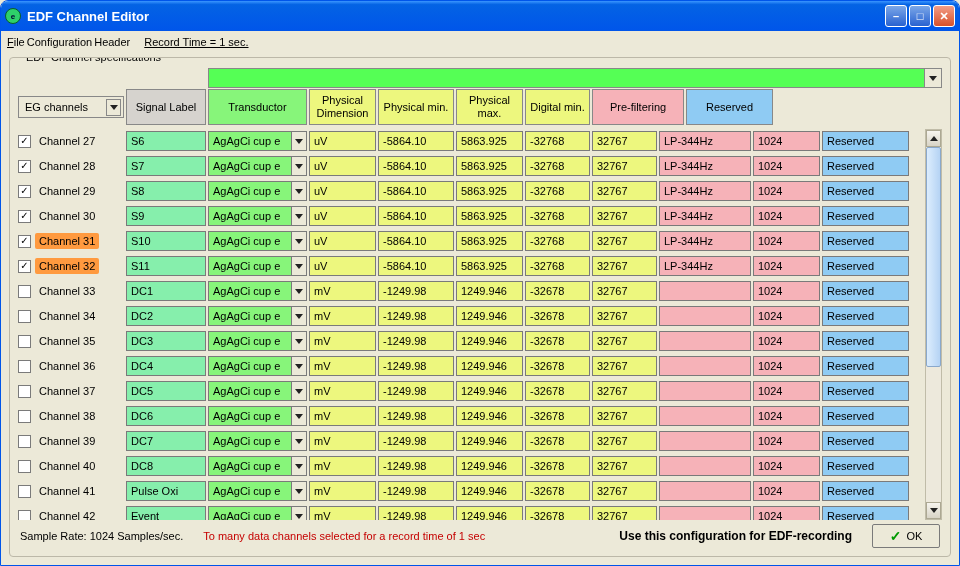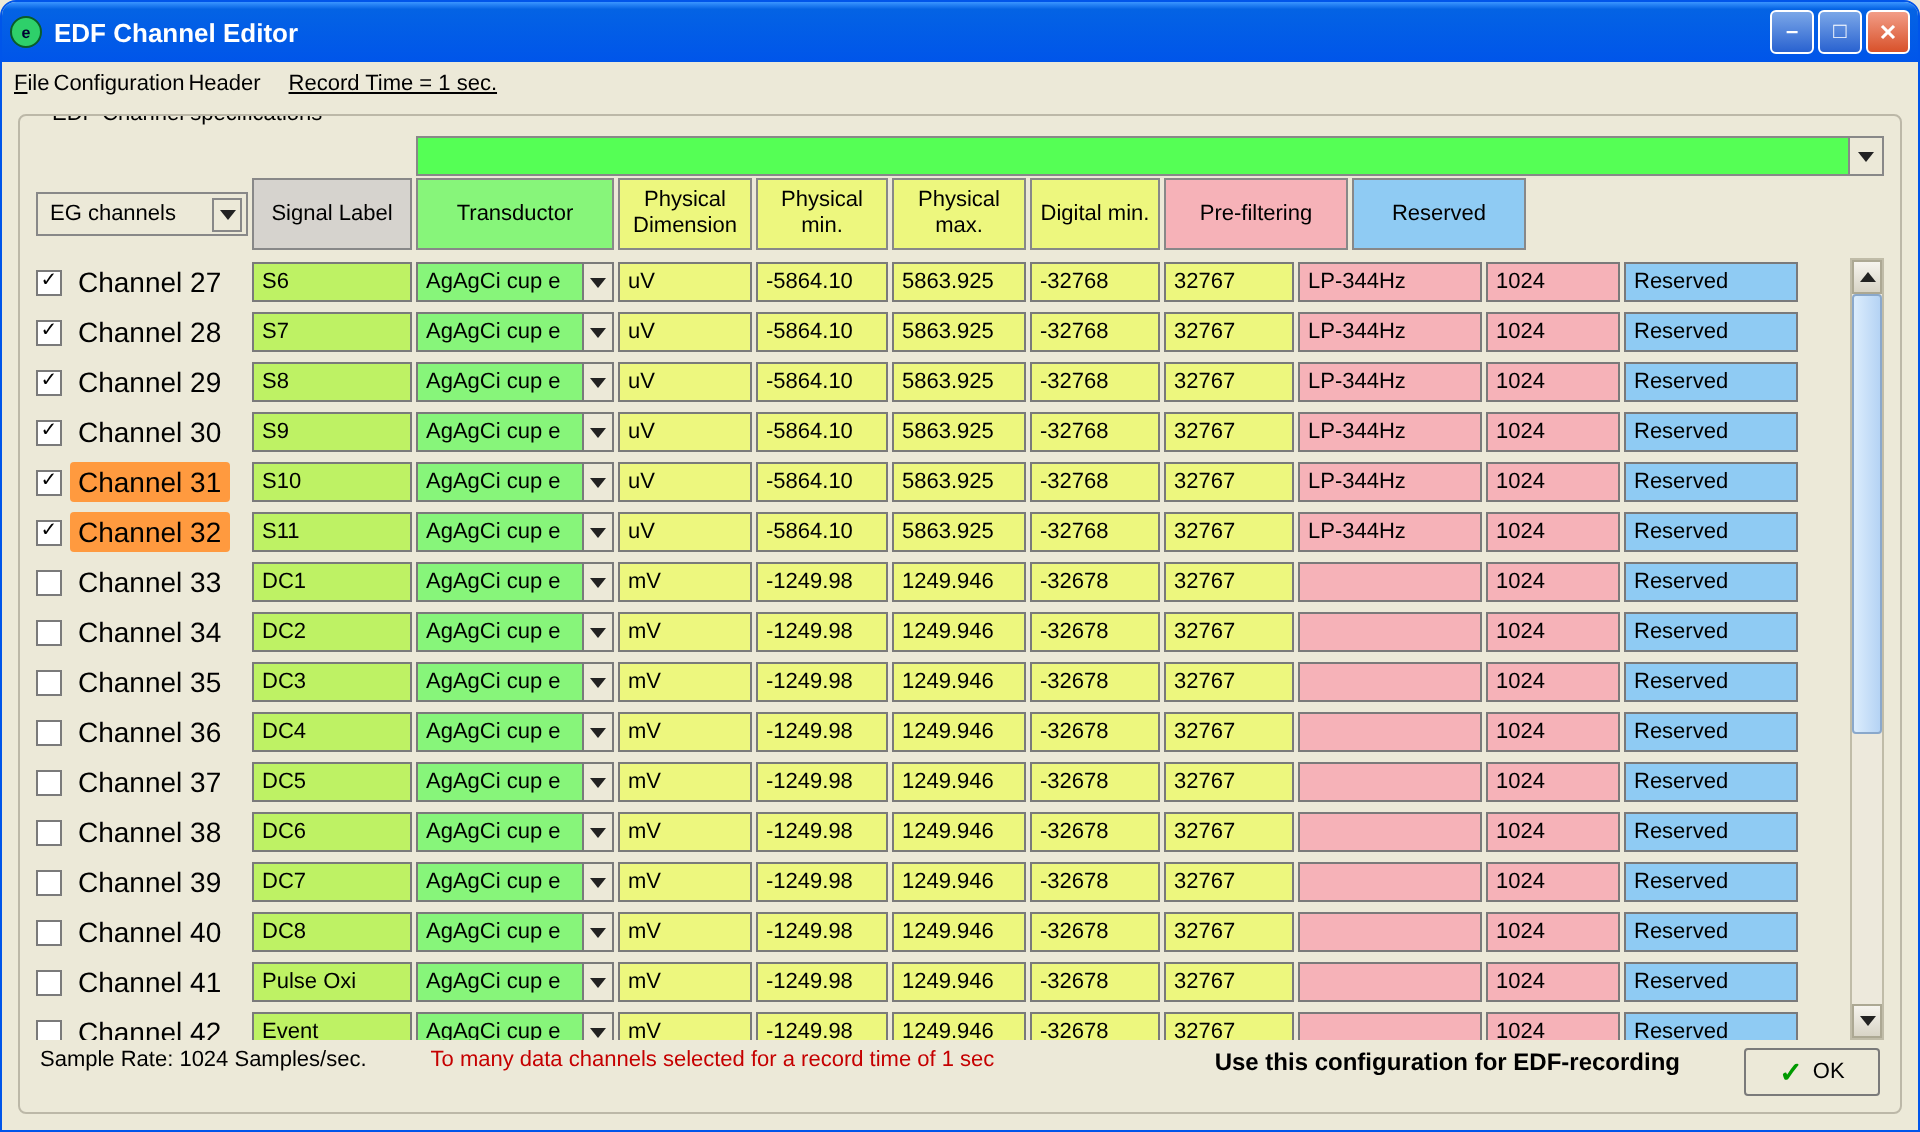--- a/index.html
+++ b/index.html
@@ -166,23 +166,23 @@
 }
 .chk {
   width: 13px; height: 13px;
   background: white;
   border: 1px solid #7a7a7a;
   display: inline-flex; align-items: center; justify-content: center;
   font-size: 10px;
   cursor: pointer;
   line-height: 1;
 }
-.chlabel { font-size: 14px; padding: 2px 4px; border-radius: 2px; text-align: center;}
+.chlabel { font-size: 11px; padding: 2px 4px; border-radius: 2px; text-align: center;}
 .chlabel.orange { background: #ff9a3f; }
-.c-gray { background: #bef264; }
+.c-gray { background: #86efac; }
 .c-green { background: #87f57a; }
 .c-yellow { background: #edf77e; }
 .c-pink { background: #f6b2b8; }
 .c-blue { background: #8fcbf3; }
 .trans-cell {
   display: flex;
   align-items: center;
   padding: 0;
 }
 .trans-cell .txt { flex: 1; padding: 0 4px; overflow: hidden; }
@@ -211,44 +211,44 @@
 .sb-thumb {
   position: absolute; top: 0; left: 0; right: 0;
   height: 62%;
   background: linear-gradient(to right,#dcedfd,#b5d3f4);
   border: 1px solid #8aa8cb;
   border-radius: 2px;
 }
 .bottom-bar {
   height: 28px;
   display: flex;
-  align-items: flex-start;
+  align-items: center;
   padding: 4px 2px 0 2px;
-  gap: 32px;
+  gap: 20px;
   font-size: 11px;
 }
 .bottom-bar .warn { color: #c50000; }
 .bottom-bar .use-text { margin-left: auto; font-weight: bold; font-size: 12px; }
 .ok-btn {
   width: 68px; height: 24px;
   background: #ece9d8;
   border: 1px solid #7a7a7a;
   border-radius: 2px;
   display: flex; align-items: center; justify-content: center;
   gap: 5px;
   cursor: pointer;
   font-size: 11px;
 }
 .ok-btn .check { color: #009a00; font-weight: bold; font-size: 14px;}
 
 .w-chk { width: 106px; }
 .w-label { width: 80px; }
 .w-trans { width: 99px; }
 .w-pdim { width: 67px; }
-.w-pmin { width: 66px; }
+.w-pmin { width: 76px; }
 .w-pmax { width: 67px; }
 .w-dmin { width: 65px; }
 .w-dmax { width: 65px; }
 .w-pref { width: 92px; text-align: center; }
 .w-samp { width: 67px; }
 .w-res { width: 87px; }
 .tri-down {
   width: 0; height: 0;
   border-left: 4px solid transparent;
   border-right: 4px solid transparent;

